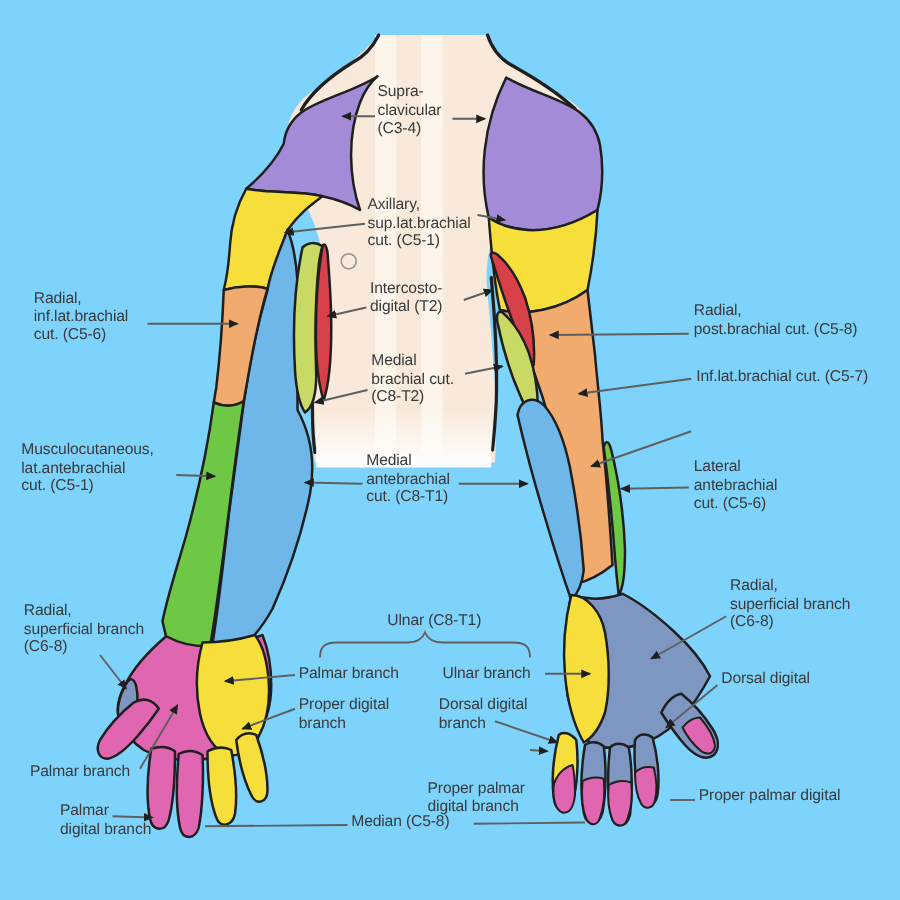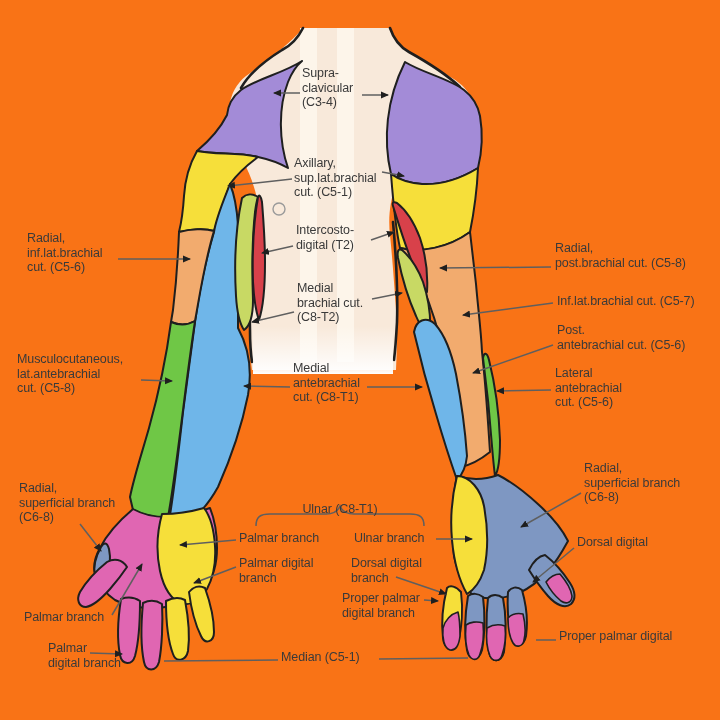--- a/index.html
+++ b/index.html
@@ -1,21 +1,21 @@
 <!DOCTYPE html>
 <html><head>
 <meta charset="utf-8">
 <style>
   html,body{margin:0;padding:0;background:#ffffff;}
-  #stage{position:relative;width:720px;height:720px;background:#f97316;overflow:hidden;
+  #stage{position:relative;width:720px;height:720px;background:#7dd3fc;overflow:hidden;
          font-family:"Liberation Sans","DejaVu Sans",sans-serif;}
   #art{position:absolute;left:0;top:0;width:720px;height:720px;}
   .lbl{position:absolute;color:#3a3a3a;font-size:12.5px;line-height:1.17;
        white-space:pre-line;letter-spacing:-0.1px;}
-  .lbl.center{text-align:center;margin-top:13px;}
+  .lbl.center{text-align:right;}
 </style>
 </head>
 <body>
 
 <div id="stage">
 
 <svg id="art" viewBox="0 0 720 720">
   <defs>
     <marker id="ah" markerWidth="9" markerHeight="8" refX="7" refY="4" orient="auto" markerUnits="userSpaceOnUse">
       <path d="M0,0.5 L8,4 L0,7.5 Z" fill="#1f1f1f"></path>
@@ -139,42 +139,40 @@
 brachial cut.
 (C8-T2)</div>
   <div class="lbl" style="left:293px;top:361px">Medial
 antebrachial
 cut. (C8-T1)</div>
   <div class="lbl" style="left:27px;top:231px">Radial,
 inf.lat.brachial
 cut. (C5-6)</div>
   <div class="lbl" style="left:17px;top:352px">Musculocutaneous,
 lat.antebrachial
-cut. (C5-8)</div>
+cut. (C5-1)</div>
   <div class="lbl" style="left:19px;top:481px">Radial,
 superficial branch
 (C6-8)</div>
   <div class="lbl" style="left:24px;top:610px">Palmar branch</div>
   <div class="lbl" style="left:48px;top:641px">Palmar
 digital branch</div>
   <div class="lbl center" style="left:295px;top:489px;width:90px">Ulnar (C8-T1)</div>
   <div class="lbl" style="left:239px;top:531px">Palmar branch</div>
   <div class="lbl" style="left:354px;top:531px">Ulnar branch</div>
-  <div class="lbl" style="left:239px;top:556px">Palmar digital
+  <div class="lbl" style="left:239px;top:556px">Proper digital
 branch</div>
   <div class="lbl" style="left:351px;top:556px">Dorsal digital
 branch</div>
-  <div class="lbl" style="left:342px;top:591px">Proper palmar
+  <div class="lbl" style="left:342px;top:623px">Proper palmar
 digital branch</div>
-  <div class="lbl" style="left:281px;top:650px">Median (C5-1)</div>
+  <div class="lbl" style="left:281px;top:650px">Median (C5-8)</div>
   <div class="lbl" style="left:555px;top:241px">Radial,
 post.brachial cut. (C5-8)</div>
   <div class="lbl" style="left:557px;top:294px">Inf.lat.brachial cut. (C5-7)</div>
-  <div class="lbl" style="left:557px;top:323px">Post.
-antebrachial cut. (C5-6)</div>
   <div class="lbl" style="left:555px;top:366px">Lateral
 antebrachial
 cut. (C5-6)</div>
   <div class="lbl" style="left:584px;top:461px">Radial,
 superficial branch
 (C6-8)</div>
   <div class="lbl" style="left:577px;top:535px">Dorsal digital</div>
   <div class="lbl" style="left:559px;top:629px">Proper palmar digital</div>
 
 </div>

